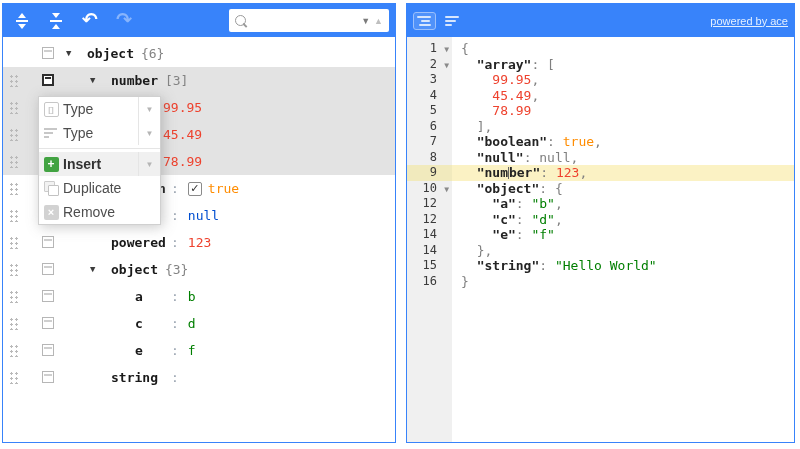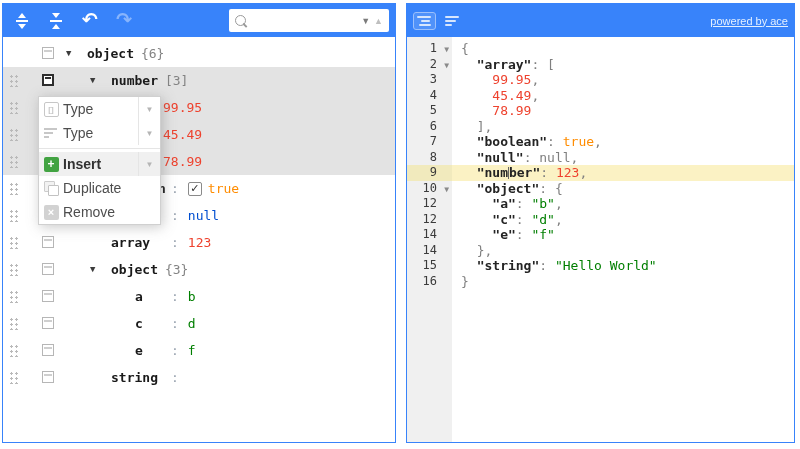--- a/index.html
+++ b/index.html
@@ -195,21 +195,21 @@
           <span class="tbtn">
             <span class="bar"></span>
           </span>
           <span class="tcontent" style="left: 108px;"><span class="fname" style="width: 60px;">null</span><span class="fsep">:</span><span class="fval null">null</span></span>
         </div>
         <div class="trow">
           <span class="dots"></span>
           <span class="tbtn">
             <span class="bar"></span>
           </span>
-          <span class="tcontent" style="left: 108px;"><span class="fname" style="width: 60px;">array</span><span class="fsep">:</span><span class="fval number">123</span></span>
+          <span class="tcontent" style="left: 108px;"><span class="fname" style="width: 60px;">powered</span><span class="fsep">:</span><span class="fval number">123</span></span>
         </div>
         <div class="trow">
           <span class="dots"></span>
           <span class="tbtn">
             <span class="bar"></span>
           </span>
           <span class="tri" style="left: 87px;">▼</span>
           <span class="tcontent" style="left: 108px;"><span class="fname">object</span><span class="fmeta">{3}</span></span>
         </div>
         <div class="trow">

